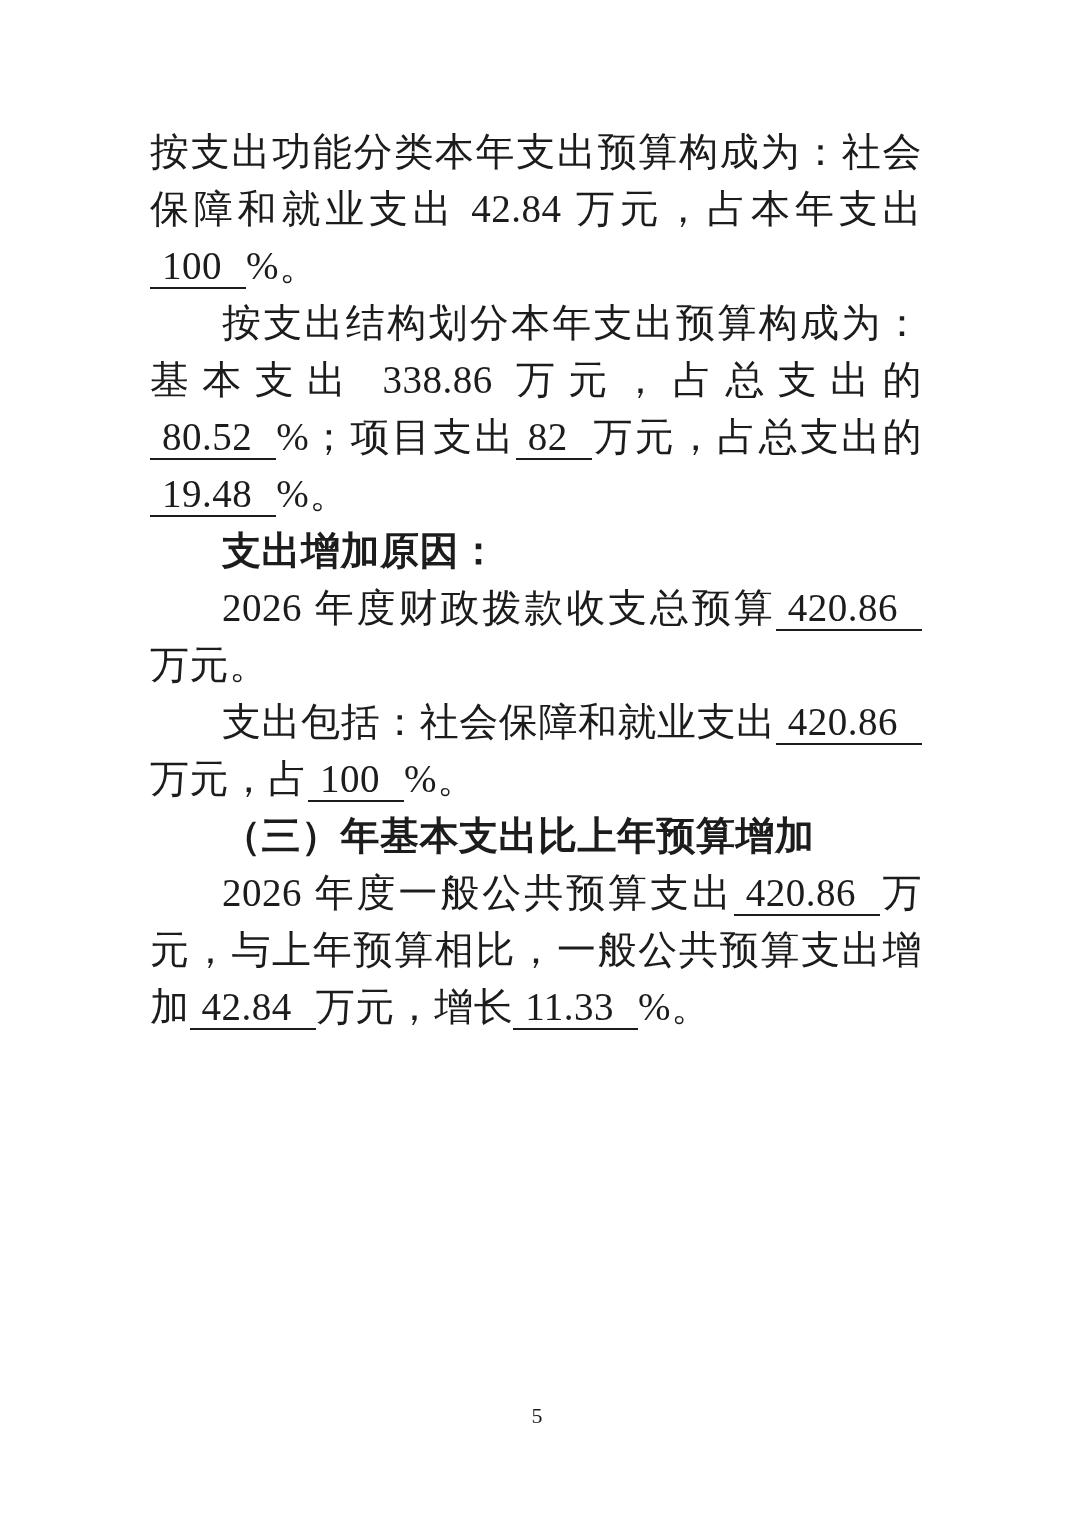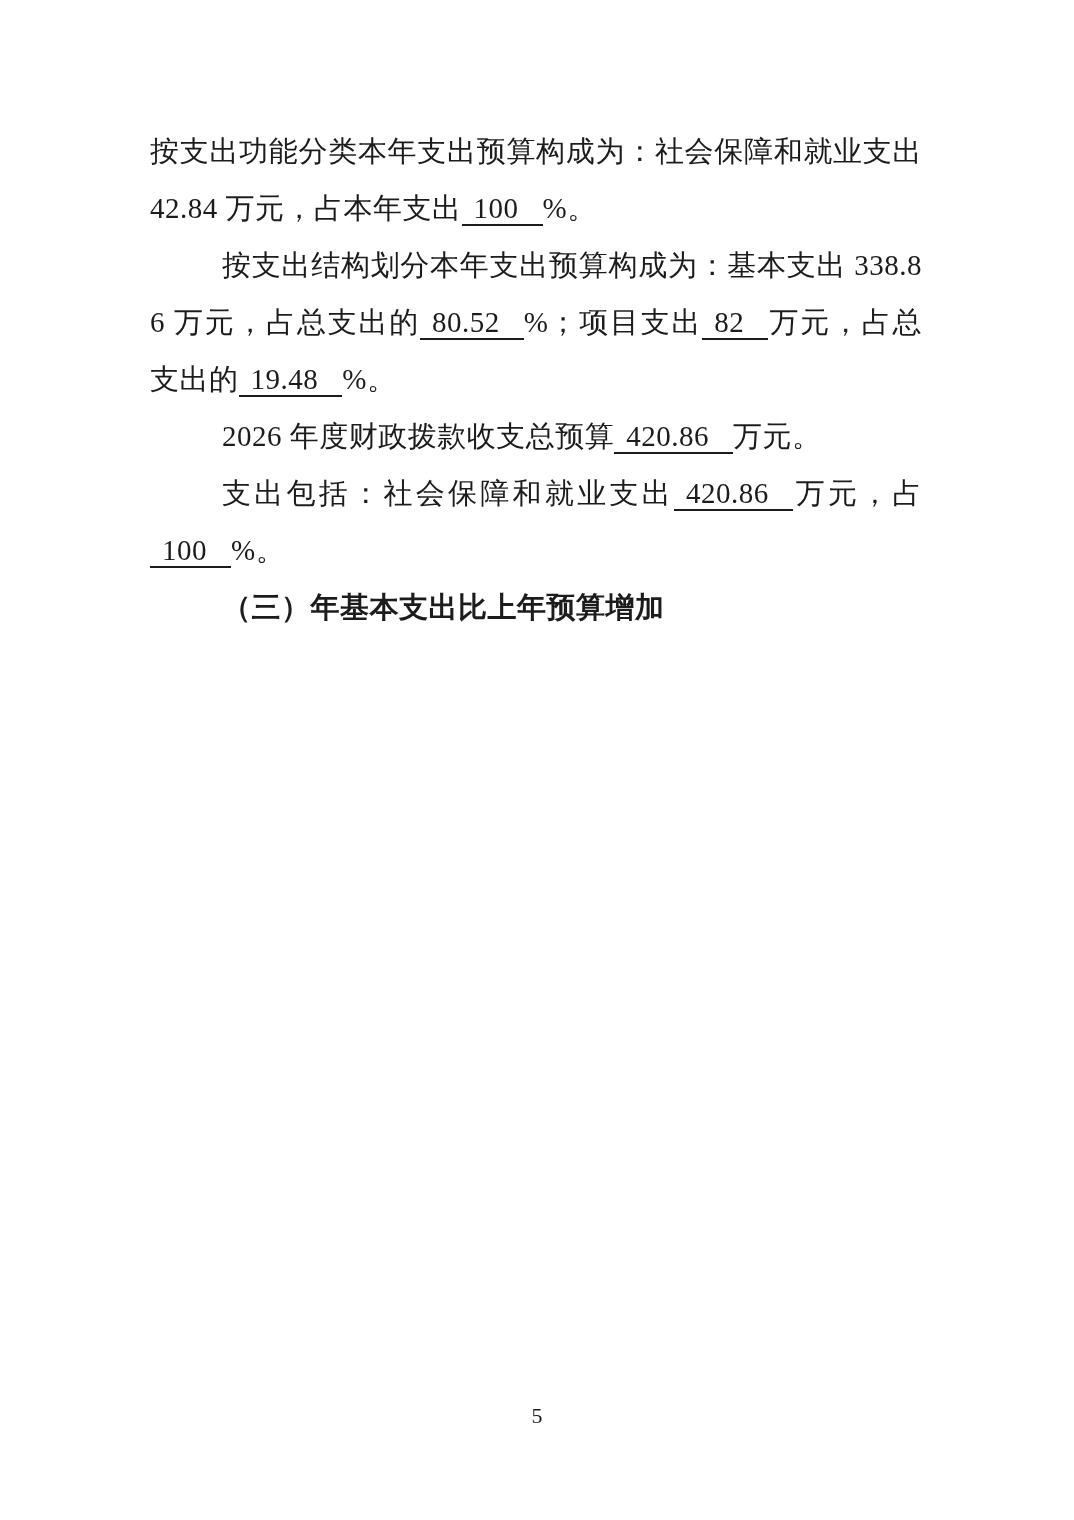--- a/index.html
+++ b/index.html
@@ -14,21 +14,21 @@
     font-family: "Liberation Serif", "DejaVu Serif", serif;
     color: #1c1c1c;
   }
   .doc-body {
     position: absolute;
     top: 123px;
     left: 150px;
     width: 772px;
   }
   .para {
-    font-size: 29px;
+    font-size: 39px;
     line-height: 57px;
     letter-spacing: 0.5px;
     text-align: justify;
     text-justify: inter-character;
     word-break: break-all;
   }
   .para.indent { text-indent: 72px; }
   .para.heading { font-weight: bold; }
   .blank {
     border-bottom: 2px solid #1c1c1c;
@@ -46,18 +46,20 @@
     color: #1c1c1c;
   }
 </style>
 </head>
 <body>
 
 <div class="page">
   <div class="doc-body">
       <p class="para"><span class="text-run">按支出功能分类本年支出预算构成为：社会保障和就业支出 42.84 万元，占本年支出</span><span class="blank">100</span><span class="text-run">%。</span></p>
       <p class="para indent"><span class="text-run">按支出结构划分本年支出预算构成为：基本支出 338.86 万元，占总支出的</span><span class="blank">80.52</span><span class="text-run">%；项目支出</span><span class="blank">82</span><span class="text-run">万元，占总支出的</span><span class="blank">19.48</span><span class="text-run">%。</span></p>
+      <p class="para indent heading"><span class="text-run">支出增加原因：</span></p>
       <p class="para indent"><span class="text-run">2026 年度财政拨款收支总预算</span><span class="blank">420.86</span><span class="text-run">万元。</span></p>
       <p class="para indent"><span class="text-run">支出包括：社会保障和就业支出</span><span class="blank">420.86</span><span class="text-run">万元，占</span><span class="blank">100</span><span class="text-run">%。</span></p>
       <p class="para indent heading"><span class="text-run">（三）年基本支出比上年预算增加</span></p>
+      <p class="para indent"><span class="text-run">2026 年度一般公共预算支出</span><span class="blank">420.86</span><span class="text-run">万元，与上年预算相比，一般公共预算支出增加</span><span class="blank">42.84</span><span class="text-run">万元，增长</span><span class="blank">11.33</span><span class="text-run">%。</span></p>
     </div>
   <div class="page-number">5</div>
 </div>
 
 </body></html>

